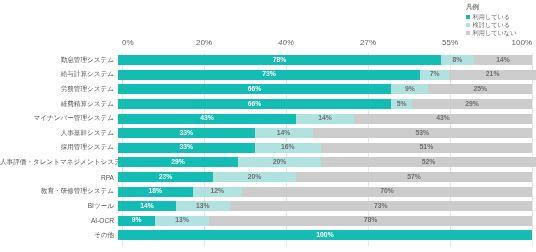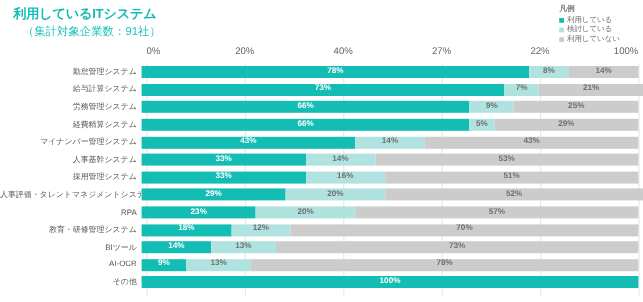--- a/index.html
+++ b/index.html
@@ -165,22 +165,20 @@
     line-height: 1;
   }
   .seg-used .seg-label     { color: #ffffff; }
   .seg-consider .seg-label { color: #6f6f6f; }
   .seg-notused .seg-label  { color: #6f6f6f; }
 </style>
 </head>
 <body>
 
 <div class="header">
-  <div class="title">利用しているITシステム</div>
-  <div class="subtitle">（集計対象企業数：91社）</div>
 
   <div class="legend">
     <div class="legend-title">凡例</div>
     <div id="legend-items">
         <div class="legend-item">
           <span class="legend-swatch" style="background: rgb(20, 189, 180);"></span>
           <span class="legend-label">利用している</span>
         </div>
         <div class="legend-item">
           <span class="legend-swatch" style="background: rgb(176, 226, 223);"></span>
@@ -191,23 +189,23 @@
           <span class="legend-label">利用していない</span>
         </div>
       </div>
   </div>
 </div>
 
 <div class="plot">
   <div class="axis" id="x-axis">
       <span class="tick first" style="left: 0%;">0%</span>
       <span class="tick" style="left: 20%;">20%</span>
-      <span class="tick" style="left: 40%;">40%</span>
+      <span class="tick" style="left: 40%; font-style: italic;">40%</span>
       <span class="tick" style="left: 60%;">27%</span>
-      <span class="tick" style="left: 80%;">22%</span>
+      <span class="tick" style="left: 80%;">55%</span>
       <span class="tick last" style="left: 100%;">100%</span>
     </div>
   <div class="gridlines" id="gridlines">
       <div class="gridline" style="left: 0%;"></div>
       <div class="gridline" style="left: 20%;"></div>
       <div class="gridline" style="left: 40%;"></div>
       <div class="gridline" style="left: 60%;"></div>
       <div class="gridline" style="left: 80%;"></div>
       <div class="gridline" style="left: 100%;"></div>
     </div>

